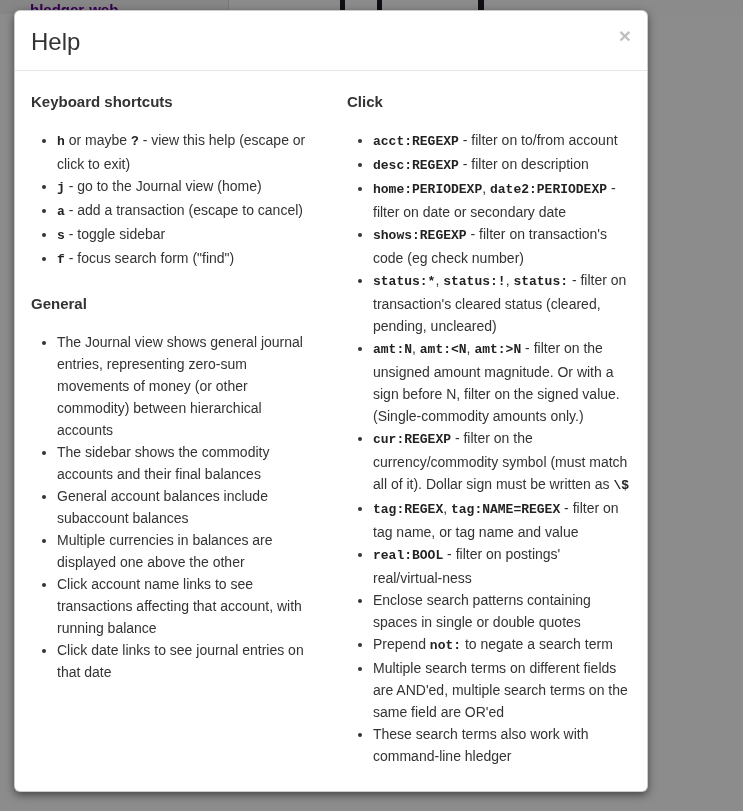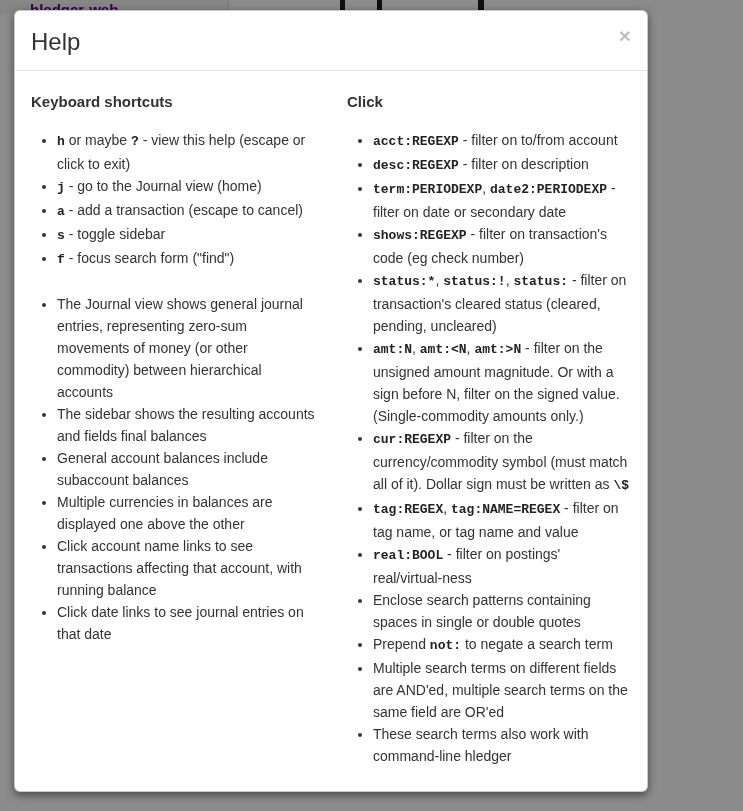--- a/index.html
+++ b/index.html
@@ -72,35 +72,36 @@
   <div class="modal-body">
     <div class="col">
       <p class="section-heading">Keyboard shortcuts</p>
       <ul class="help-list">
           <li><code>h</code> or maybe <code>?</code> - view this help (escape or click to exit)</li>
           <li><code>j</code> - go to the Journal view (home)</li>
           <li><code>a</code> - add a transaction (escape to cancel)</li>
           <li><code>s</code> - toggle sidebar</li>
           <li><code>f</code> - focus search form ("find")</li>
         </ul>
+      <p class="section-heading">General</p>
       <ul class="help-list">
           <li>The Journal view shows general journal entries, representing zero-sum movements of money (or other commodity) between hierarchical accounts</li>
-          <li>The sidebar shows the resulting accounts and fields final balances</li>
+          <li>The sidebar shows the commodity accounts and their final balances</li>
           <li>General account balances include subaccount balances</li>
           <li>Multiple currencies in balances are displayed one above the other</li>
           <li>Click account name links to see transactions affecting that account, with running balance</li>
           <li>Click date links to see journal entries on that date</li>
         </ul>
     </div>
     <div class="col">
       <p class="section-heading">Click</p>
       <ul class="help-list">
           <li><code>acct:REGEXP</code> - filter on to/from account</li>
           <li><code>desc:REGEXP</code> - filter on description</li>
-          <li><code>term:PERIODEXP</code>, <code>date2:PERIODEXP</code> - filter on date or secondary date</li>
+          <li><code>home:PERIODEXP</code>, <code>date2:PERIODEXP</code> - filter on date or secondary date</li>
           <li><code>shows:REGEXP</code> - filter on transaction's code (eg check number)</li>
           <li><code>status:*</code>, <code>status:!</code>, <code>status:</code> - filter on transaction's cleared status (cleared, pending, uncleared)</li>
           <li><code>amt:N</code>, <code>amt:&lt;N</code>, <code>amt:&gt;N</code> - filter on the unsigned amount magnitude. Or with a sign before N, filter on the signed value. (Single-commodity amounts only.)</li>
           <li><code>cur:REGEXP</code> - filter on the currency/commodity symbol (must match all of it). Dollar sign must be written as <code>\$</code></li>
           <li><code>tag:REGEX</code>, <code>tag:NAME=REGEX</code> - filter on tag name, or tag name and value</li>
           <li><code>real:BOOL</code> - filter on postings' real/virtual-ness</li>
           <li>Enclose search patterns containing spaces in single or double quotes</li>
           <li>Prepend <code>not:</code> to negate a search term</li>
           <li>Multiple search terms on different fields are AND'ed, multiple search terms on the same field are OR'ed</li>
           <li>These search terms also work with command-line hledger</li>

